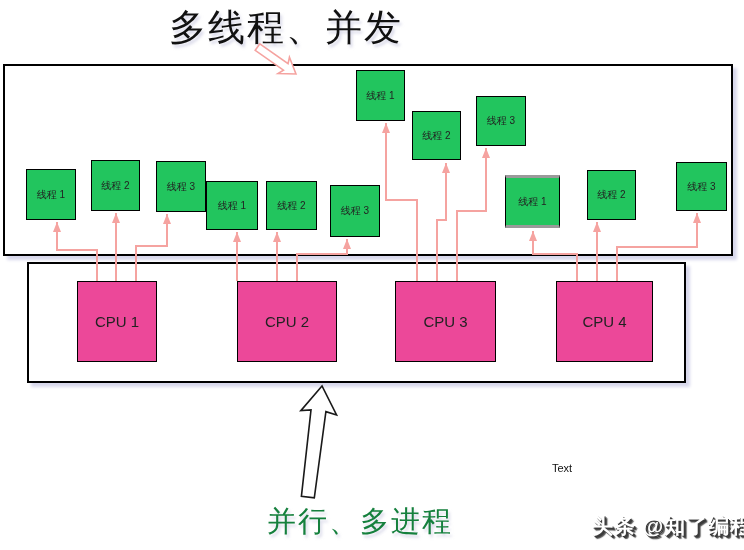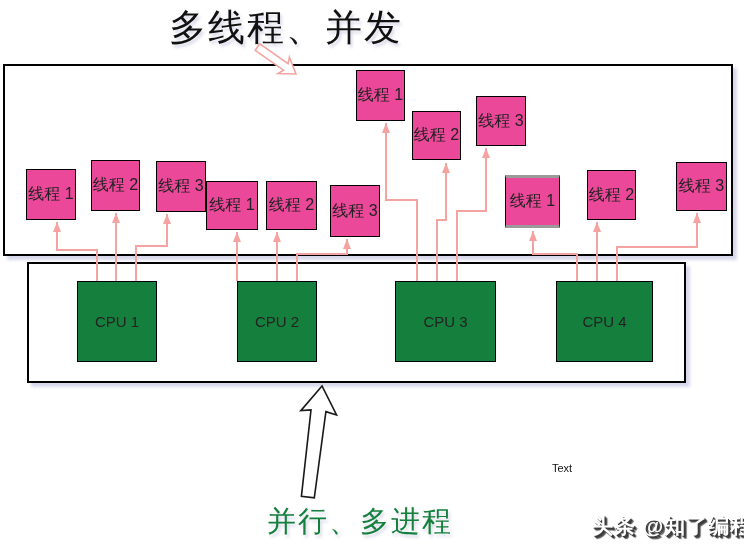--- a/index.html
+++ b/index.html
@@ -14,31 +14,31 @@
     font-size:37px;color:#111;letter-spacing:2px;
     text-shadow:2px 3px 3px rgba(185,185,215,.55);
     white-space:nowrap;
     text-align:right;
   }
   .bigbox{
     border:2px solid #000;background:transparent;
     box-shadow:4px 4px 3px var(--shadow);
   }
   .tbox{
-    border:1.5px solid #000;background:#ec4899;
+    border:1.5px solid #000;background:#22c55e;
     display:flex;align-items:center;justify-content:center;
-    font-size:16px;color:#222;white-space:nowrap;
+    font-size:10px;color:#222;white-space:nowrap;
     box-sizing:border-box;z-index:3;
   }
   .tbox.selected{
     border-top:3px solid #9a9a9a;
     border-bottom:3px solid #9a9a9a;
   }
   .cbox{
-    border:1.5px solid #000;background:#15803d;
+    border:1.5px solid #000;background:#ec4899;
     display:flex;align-items:center;justify-content:center;
     font-size:15px;color:#222;white-space:nowrap;
     box-sizing:border-box;z-index:3;
   }
   .caption{
     font-family:"Liberation Serif","DejaVu Serif",serif;
     font-size:29px;color:#15803d;letter-spacing:2px;
     text-shadow:2px 3px 3px rgba(185,185,215,.55);
     white-space:nowrap;
   }
@@ -97,21 +97,21 @@
 <div class="abs tbox" style="left:587px;top:170px;width:49px;height:50px;">
     <span>线程 2</span>
   </div>
 <div class="abs tbox" style="left:676px;top:162px;width:51px;height:49px;">
     <span>线程 3</span>
   </div>
 
 <div class="abs cbox" style="left:77px;top:281px;width:80px;height:81px;">
     <span>CPU 1</span>
   </div>
-<div class="abs cbox" style="left:237px;top:281px;width:80px;height:81px;">
+<div class="abs cbox" style="left:237px;top:281px;width:100px;height:81px;">
     <span>CPU 2</span>
   </div>
 <div class="abs cbox" style="left:395px;top:281px;width:101px;height:81px;">
     <span>CPU 3</span>
   </div>
 <div class="abs cbox" style="left:556px;top:281px;width:97px;height:81px;">
     <span>CPU 4</span>
   </div>
 
 <svg id="arrowlayer" width="744" height="550">

